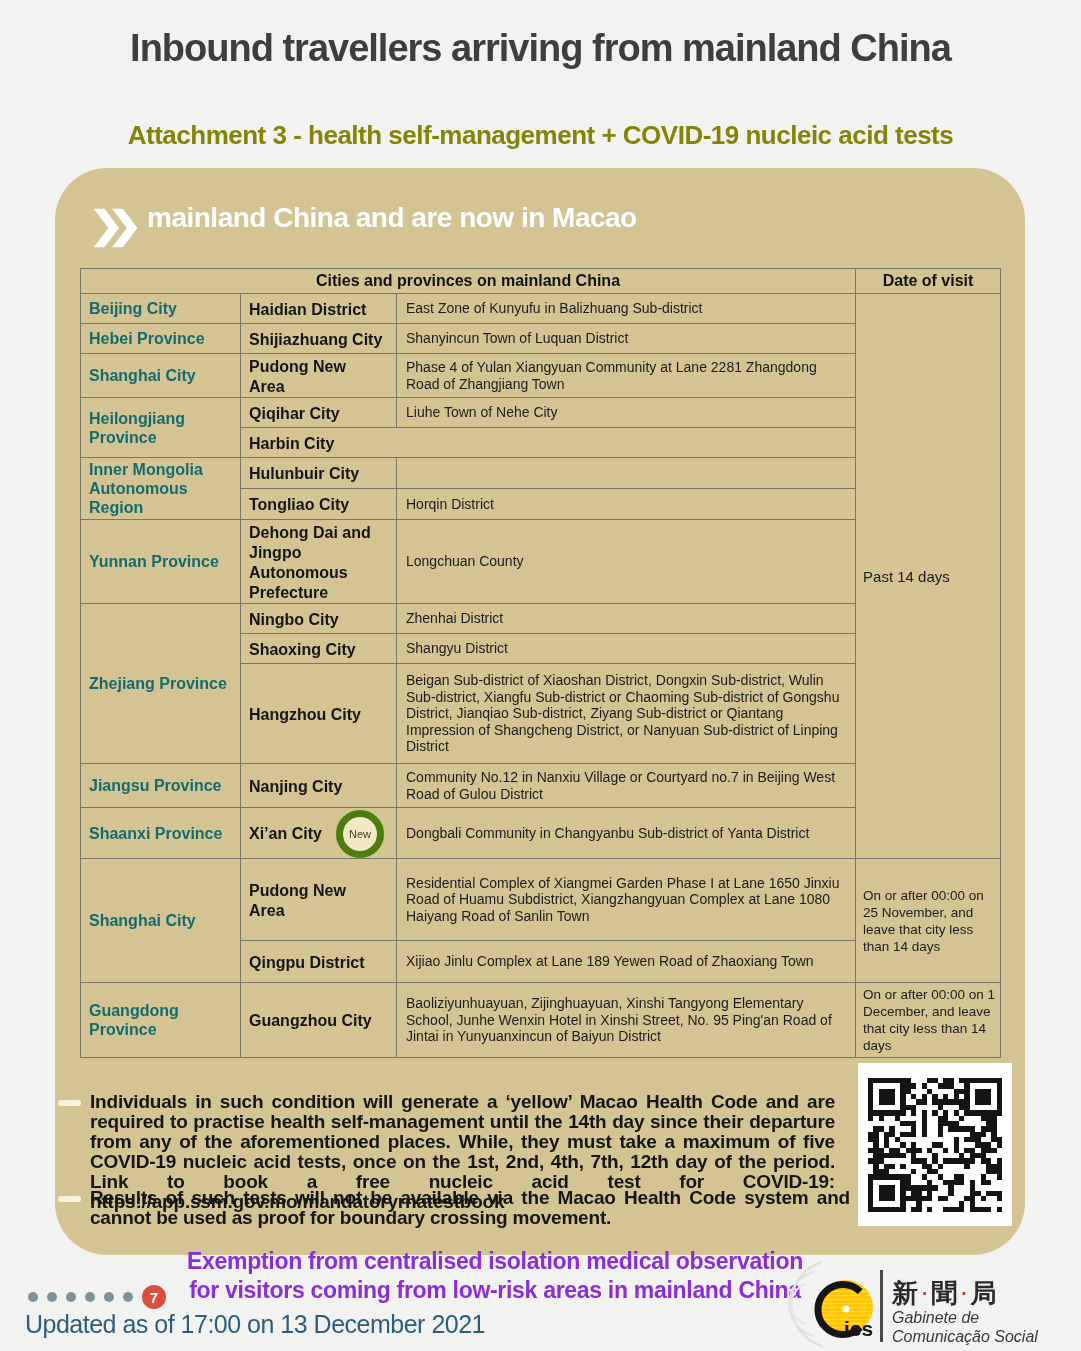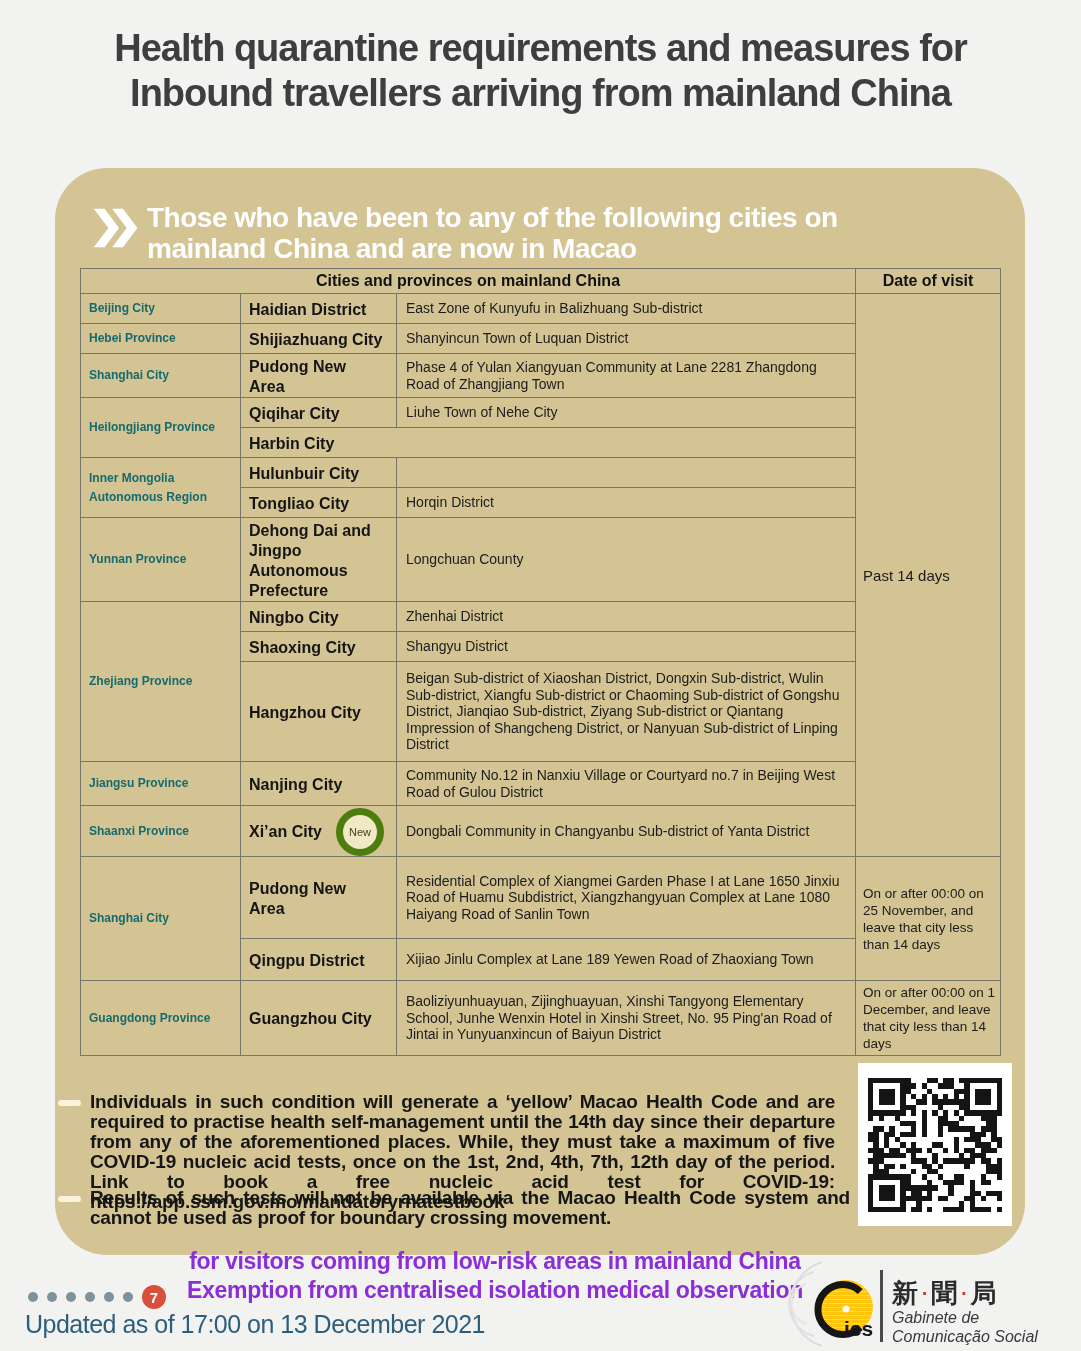--- a/index.html
+++ b/index.html
@@ -16,21 +16,21 @@
   .panel{position:absolute;left:55px;top:168px;width:970px;height:1087px;
     background:#d4c494;border-radius:52px;}
   .panel-heading{position:absolute;left:38px;top:34px;display:flex;gap:8px;align-items:flex-start;}
   .chevrons{flex:0 0 auto;margin-top:3px;}
   .panel-heading-text{color:#ffffff;font-weight:700;font-size:28px;line-height:31px;letter-spacing:-0.5px;}
 
   
   table.qtable{position:absolute;left:25px;top:100px;width:920px;border-collapse:collapse;table-layout:fixed;}
   table.qtable th,table.qtable td{border:1px solid #76766a;vertical-align:middle;overflow:hidden;margin-left:27px;}
   table.qtable th{font-size:16px;font-weight:700;color:#111;text-align:center;padding:2px 4px;}
-  td.prov{font-size:12px;font-weight:700;color:#156a6d;line-height:19px;padding:2px 6px 2px 8px;}
+  td.prov{font-size:16px;font-weight:700;color:#156a6d;line-height:19px;padding:2px 6px 2px 8px;}
   td.city{font-size:16px;font-weight:700;color:#151515;line-height:20px;padding:2px 12px 0 8px;}
   td.area{font-size:14px;color:#1c1c1c;line-height:16.5px;padding:3px 6px 3px 9px;}
   td.date{font-size:15px;color:#1c1c1c;line-height:17px;padding:3px 4px 3px 7px;}
   td.date.small{font-size:13.5px;}
   .rh25{height:25px}.rh30{height:30px}.rh42{height:42px}.rh44{height:44px}
   .rh74{height:74px}.rh82{height:82px}.rh84{height:84px}.rh100{height:100px}
   .cityflex{display:flex;align-items:center;}
   .new-badge{margin-left:auto;flex:0 0 auto;width:34px;height:34px;border-radius:50%;
     background:#f1e8c6;border:7px solid #4d7c0f;display:flex;align-items:center;justify-content:center;
     font-size:11px;color:#45431d;font-weight:400;}
@@ -69,35 +69,34 @@
     font-family:"DejaVu Sans",sans-serif;display:flex;align-items:center;}
   .cn-dot{color:#d0342c;font-size:15px;margin:0 4px;}
   .logo-pt{position:absolute;left:102px;top:52px;font-style:italic;font-size:16px;line-height:19px;color:#393939;}
 </style>
 </head>
 <body>
 
 <div class="screen">
 
   <div class="page-title">
-    <div>Health quarantine requirements and measures for</div>
     <div>Inbound travellers arriving from mainland China</div>
   </div>
+  <div class="page-subtitle">Attachment 3 - health self-management + COVID-19 nucleic acid tests</div>
 
   <div class="panel">
 
     <div class="panel-heading">
       <span class="chevrons">
         <svg width="46" height="46" viewBox="0 0 60 50">
           <path d="M1,0 L15,0 L34,25 L15,50 L1,50 L20,25 Z" fill="#ffffff"></path>
           <path d="M25,0 L39,0 L58,25 L39,50 L25,50 L44,25 Z" fill="#ffffff"></path>
         </svg>
       </span>
       <div class="panel-heading-text">
-        <div>Those who have been to any of the following cities on</div>
         <div>mainland China and are now in Macao</div>
       </div>
     </div>
 
     <table class="qtable">
       <colgroup>
           <col style="width:160px">
           <col style="width:156px">
           <col style="width:459px">
           <col style="width:145px">
@@ -541,22 +540,22 @@
     <span class="dot"></span>
     <span class="dot"></span>
     <span class="dot"></span>
     <span class="dot"></span>
     <span class="dot"></span>
     <span class="dot"></span>
     <span class="page-badge">7</span>
   </div>
 
   <div class="exemption">
+    <div>Exemption from centralised isolation medical observation</div>
     <div>for visitors coming from low-risk areas in mainland China</div>
-    <div>Exemption from centralised isolation medical observation</div>
   </div>
 
   <div class="updated">Updated as of 17:00 on 13 December 2021</div>
 
   <div class="logo">
     <span class="logo-arcs">
       <svg width="44" height="92" viewBox="0 0 44 92" fill="none">
         <path d="M38,4 A44,44 0 0 0 38,88" stroke="#dddddd" stroke-width="2"></path>
         <path d="M30,14 A33,33 0 0 0 30,78" stroke="#e1e1e1" stroke-width="2"></path>
         <path d="M22,26 A21,21 0 0 0 22,66" stroke="#e5e5e5" stroke-width="2"></path>

